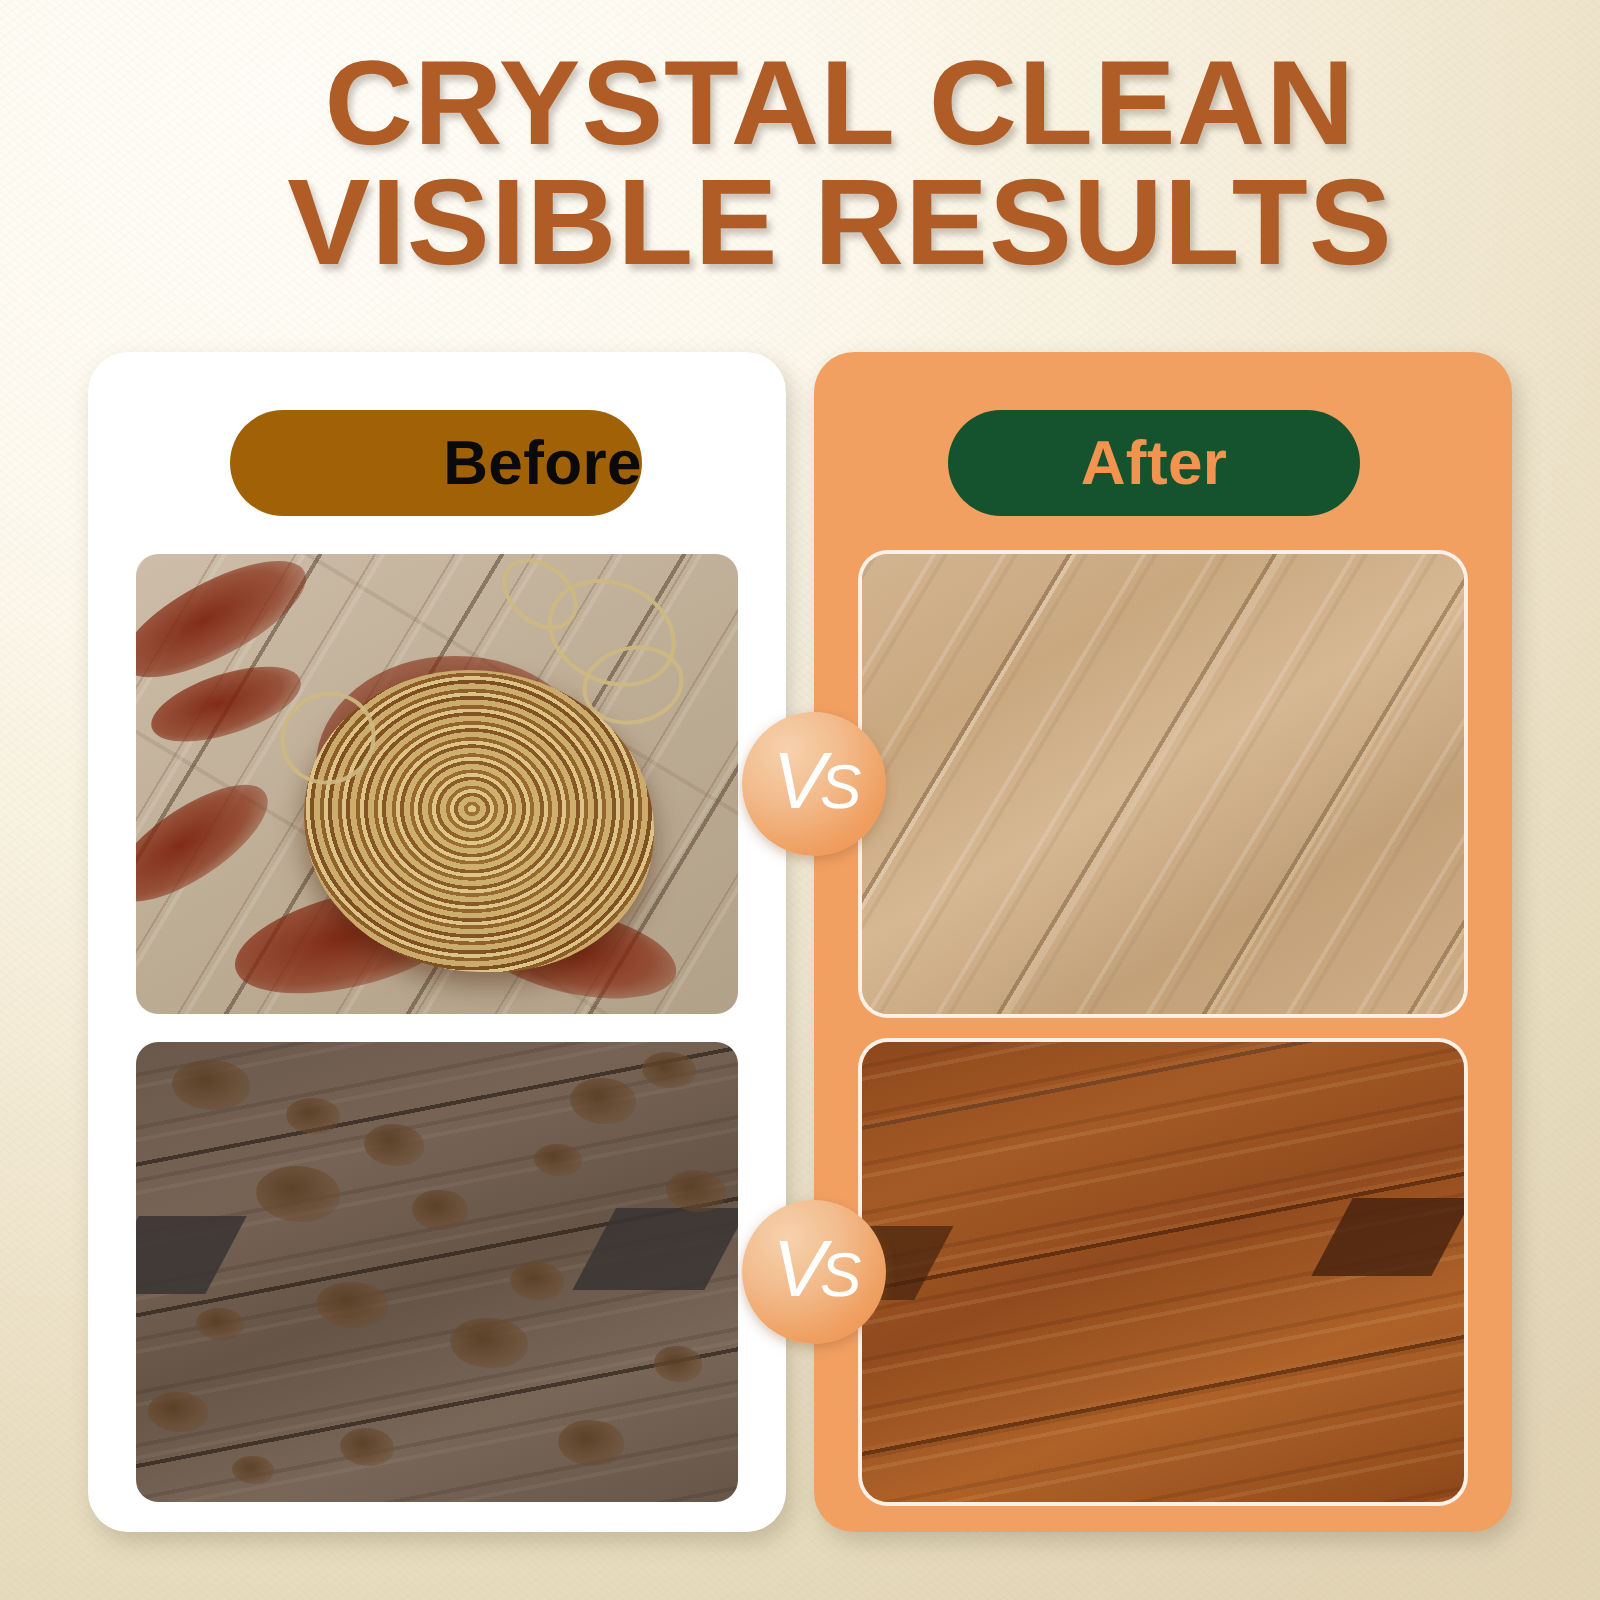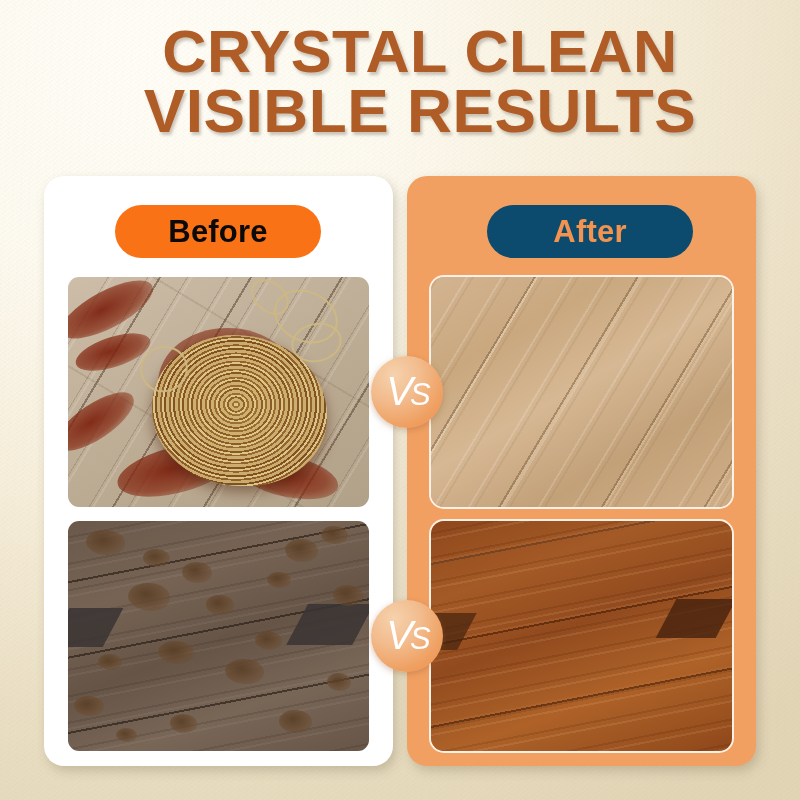--- a/index.html
+++ b/index.html
@@ -86,27 +86,28 @@
     display: flex;
     align-items: center;
     justify-content: center;
     font-size: 31px;
     font-weight: 700;
     letter-spacing: .2px;
   }
   .badge-before {
     left: 71px;
     width: 206px;
-    background: #f97316;
+    background: #a16207;
     color: #0a0a0a;
+    justify-content: flex-end;
   }
   .badge-after {
-    left: 80px;
+    left: 67px;
     width: 206px;
-    background: #0c4a6e;
+    background: #14532d;
     color: #f2934f;
   }
 
   
   .photo {
     position: absolute;
     left: 24px;
     width: 301px;
     height: 230px;
     border-radius: 11px;

